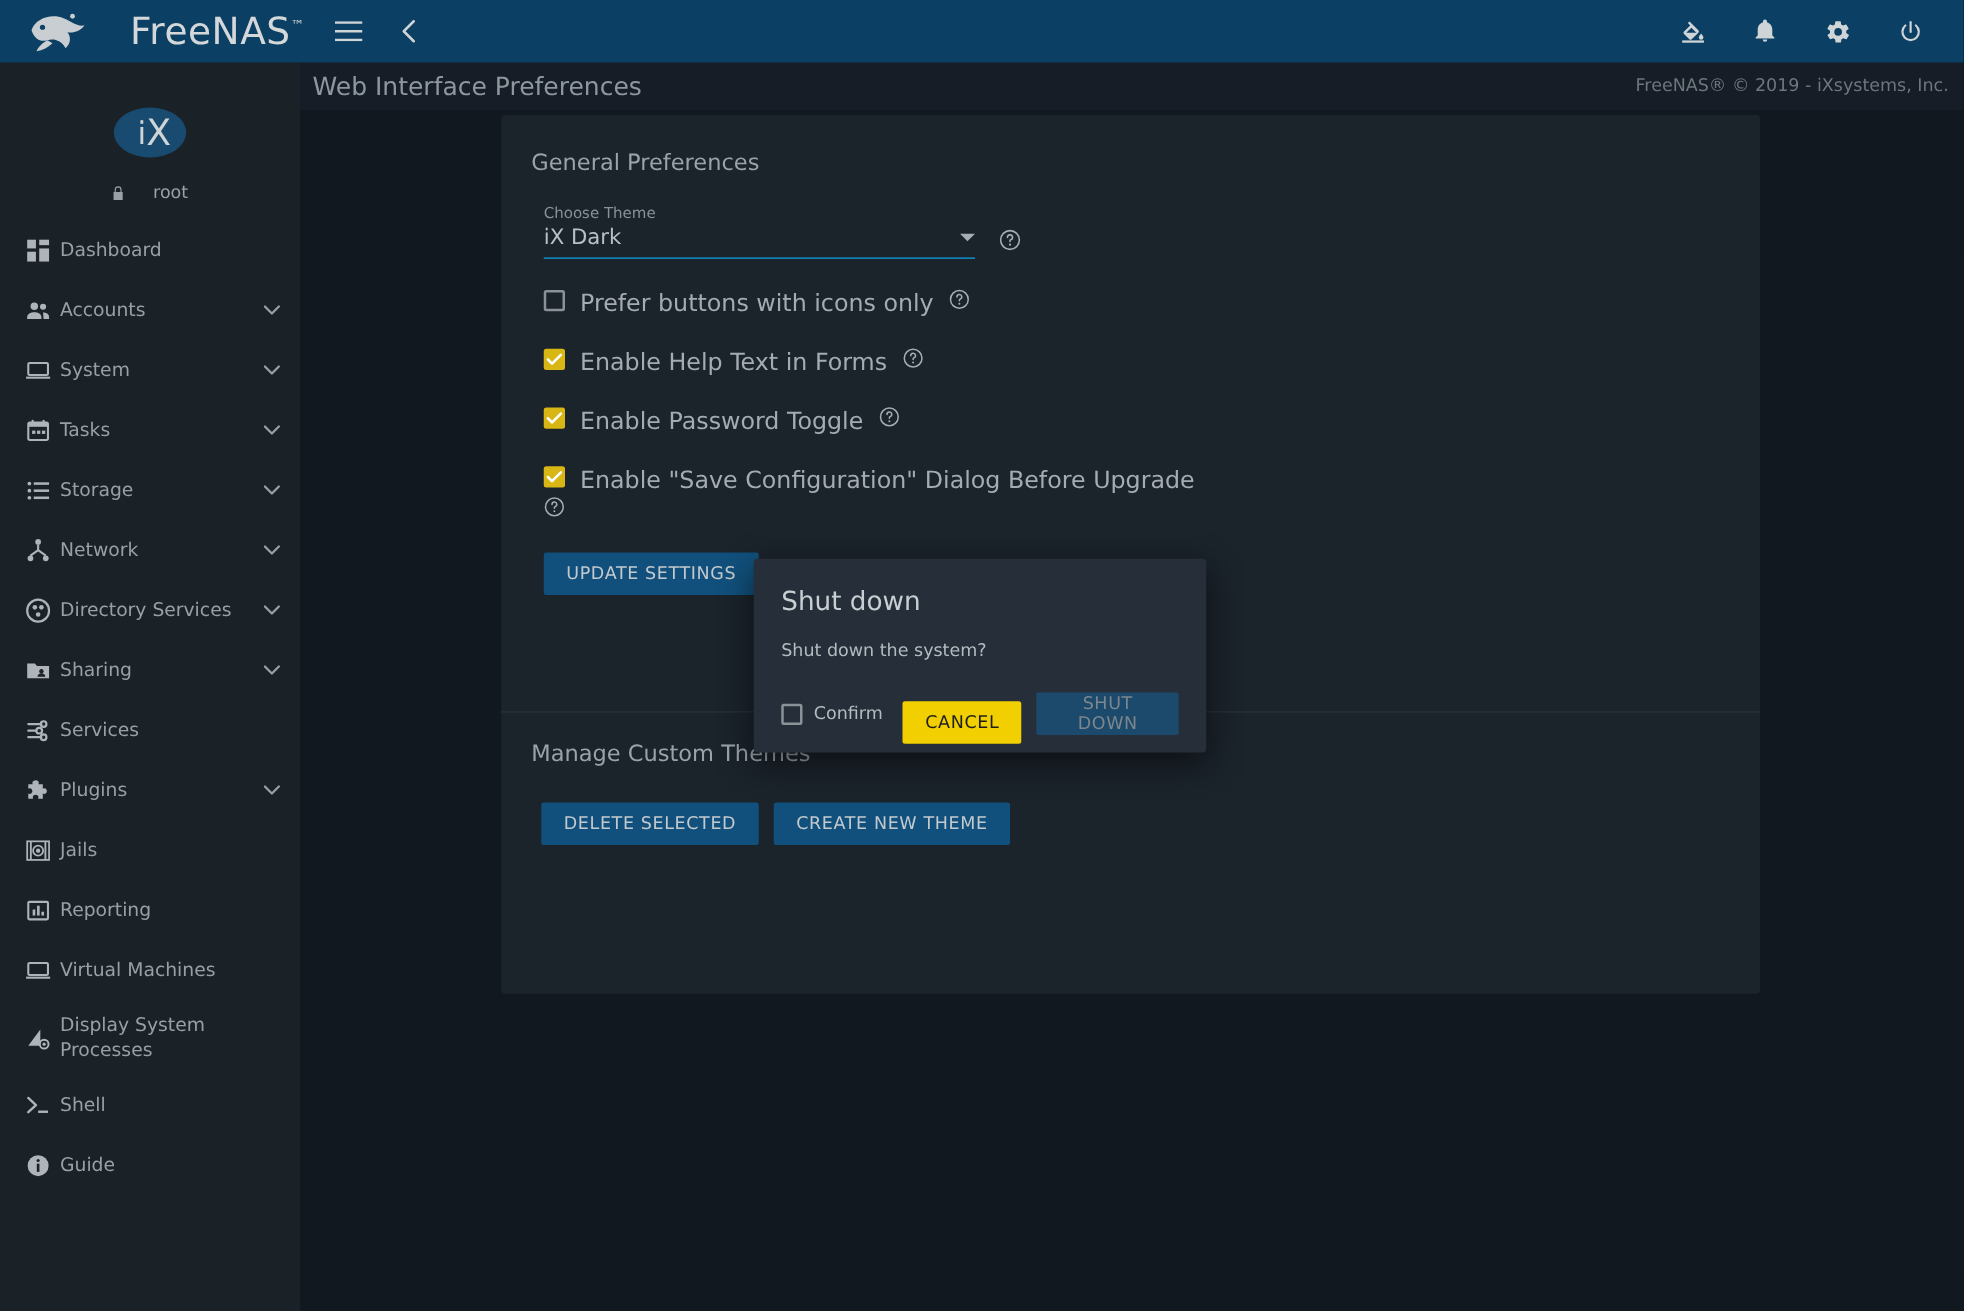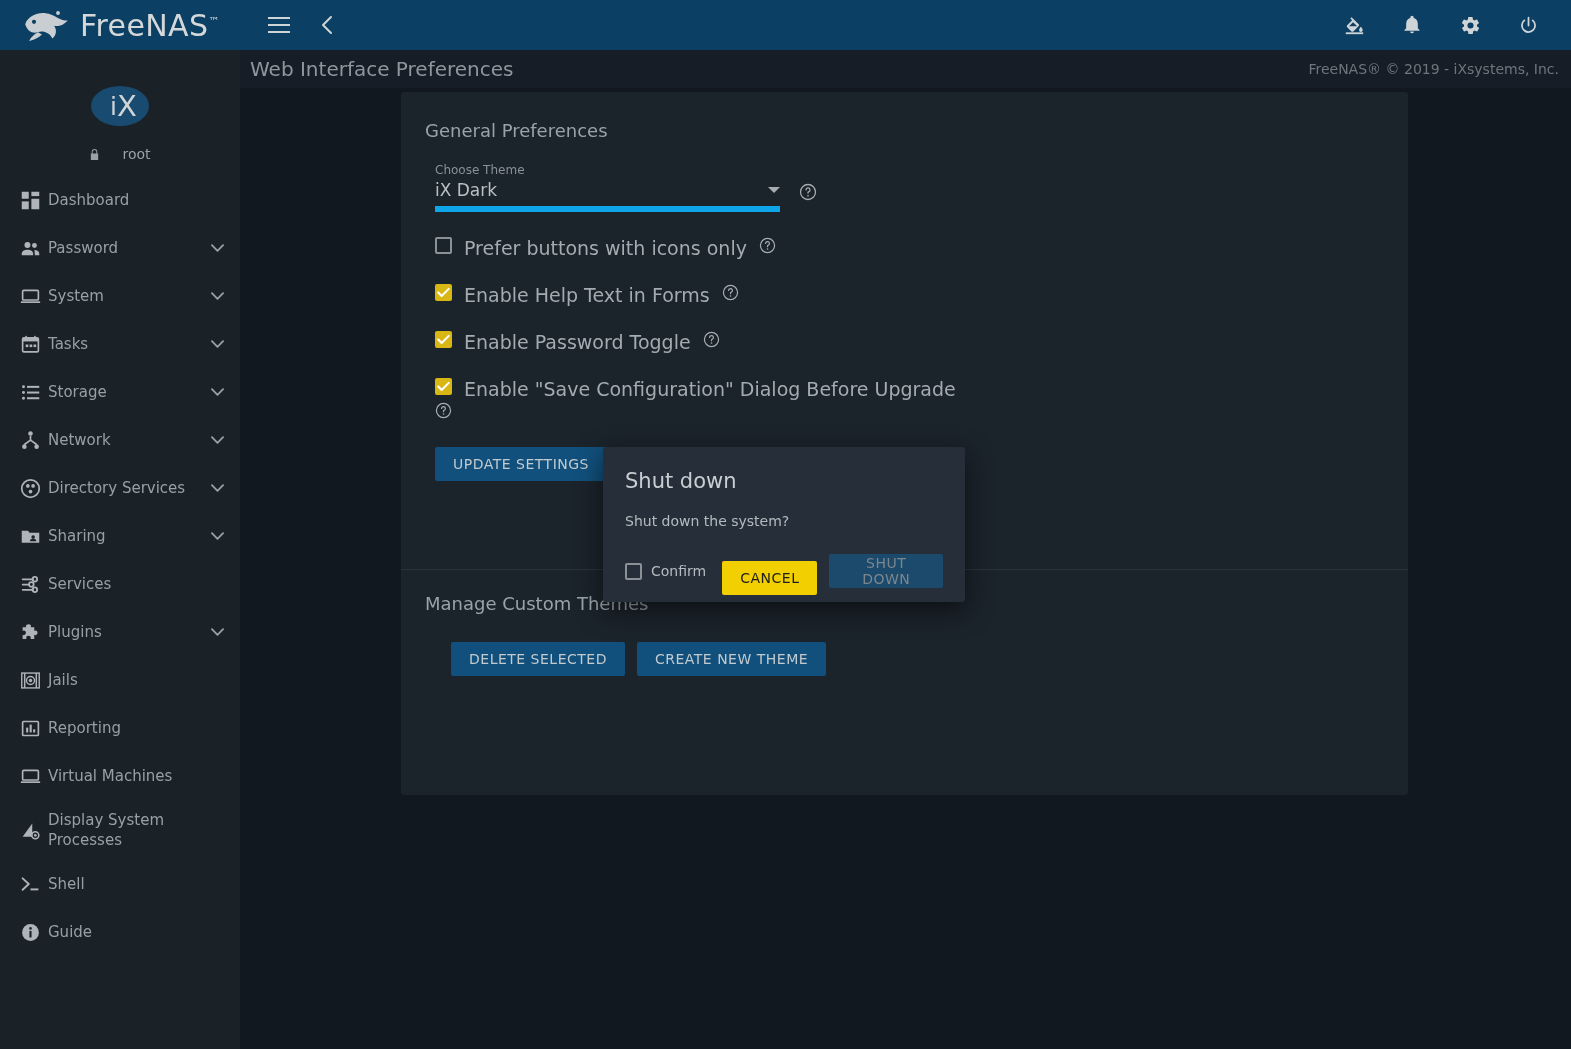--- a/index.html
+++ b/index.html
@@ -17,20 +17,21 @@
     background: #0b3f63; display: flex; align-items: center; z-index: 30;
   }
   .logo-zone {
     width: 240px; height: 50px; display: flex; align-items: center;
     padding-left: 22px; gap: 10px;
   }
   .logo-mark { width: 48px; height: 34px; flex: none; }
   .logo-text {
     color: #d4d8da; font-size: 30px; letter-spacing: .4px; font-weight: 400;
     font-family: "DejaVu Sans", sans-serif;
+    margin-left: 24px;
   }
   .logo-tm { font-size: 11px; vertical-align: super; color:#cdd2d5; }
   .topbar-left-ctrls { display: flex; align-items: center; gap: 14px; padding-left: 22px; }
   .ic-btn {
     width: 34px; height: 34px; display: flex; align-items: center;
     justify-content: center; cursor: pointer; color: #cfd4d7;
   }
   .ic-btn svg { display:block; }
   .topbar-right {
     margin-left: auto; display: flex; align-items: center;
@@ -78,21 +79,21 @@
     position: absolute; left: 161px; top: 10px; width: 1007px; height: 703px;
     background: #1b232b; border-radius: 3px;
   }
   .card-sec { padding: 28px 34px 0 24px; }
   .sec-title { color: #9aa3aa; font-size: 18px; font-weight: 400; }
 
   .field-wrap { margin: 22px 0 0 10px; width: 360px; position: relative; }
   .field-label { color: #8a9298; font-size: 12px; }
   .select-row {
     display: flex; align-items: center; gap: 8px;
-    border-bottom: 6px solid #0ea5e9; width: 345px; padding: 3px 0 6px;
+    border-bottom: 1px solid #0ea5e9; width: 345px; padding: 3px 0 6px;
   }
   .select-val { color: #b9c0c5; font-size: 17px; flex: 1; }
   .tri-down {
     width: 0; height: 0; border-left: 6px solid transparent;
     border-right: 6px solid transparent; border-top: 6px solid #a7aeb3;
   }
   .help-ic {
     position: absolute; right: -22px; top: 20px;
     width: 18px; height: 18px; color: #a7aeb3; cursor: pointer;
   }
@@ -232,21 +233,21 @@
         </div>
         <div class="nav-item">
           <span class="nav-ic">
             <svg width="21" height="21" viewBox="0 0 24 24">
               <circle cx="8.5" cy="8" r="3.4" fill="#aeb4b9"></circle>
               <circle cx="16.5" cy="8.5" r="2.8" fill="#aeb4b9"></circle>
               <path d="M2 18c0-3 3-4.6 6.5-4.6S15 15 15 18v1.6H2z" fill="#aeb4b9"></path>
               <path d="M16.5 13.6c3 0 5.5 1.4 5.5 4v2h-5z" fill="#aeb4b9"></path>
             </svg>
           </span>
-          <span class="nav-label">Password</span>
+          <span class="nav-label">Accounts</span>
           <span class="nav-caret">
             <svg width="13" height="8" viewBox="0 0 14 8">
               <path d="M1 1l6 6 6-6" stroke="#98a0a6" stroke-width="2" fill="none" stroke-linecap="round" stroke-linejoin="round"></path>
             </svg>
           </span>
         </div>
         <div class="nav-item">
           <span class="nav-ic">
             <svg width="21" height="21" viewBox="0 0 24 24">
               <rect x="3" y="5" width="18" height="11" rx="1.2" fill="none" stroke="#aeb4b9" stroke-width="1.9"></rect>
@@ -512,21 +513,21 @@
 
         <div class="btn-row">
           <button class="btn btn-blue">UPDATE SETTINGS</button>
         </div>
       </div>
 
       <div class="divider"></div>
 
       <div class="sec2">
         <div class="sec-title">Manage Custom Themes</div>
-        <div class="btn-row" style="margin-left:26px">
+        <div class="btn-row" style="margin-left:8px">
           <button class="btn btn-blue">DELETE SELECTED</button>
           <button class="btn btn-blue">CREATE NEW THEME</button>
         </div>
       </div>
     </div>
   </div>
 
   <div class="modal">
     <div class="modal-title">Shut down</div>
     <div class="modal-msg">Shut down the system?</div>

